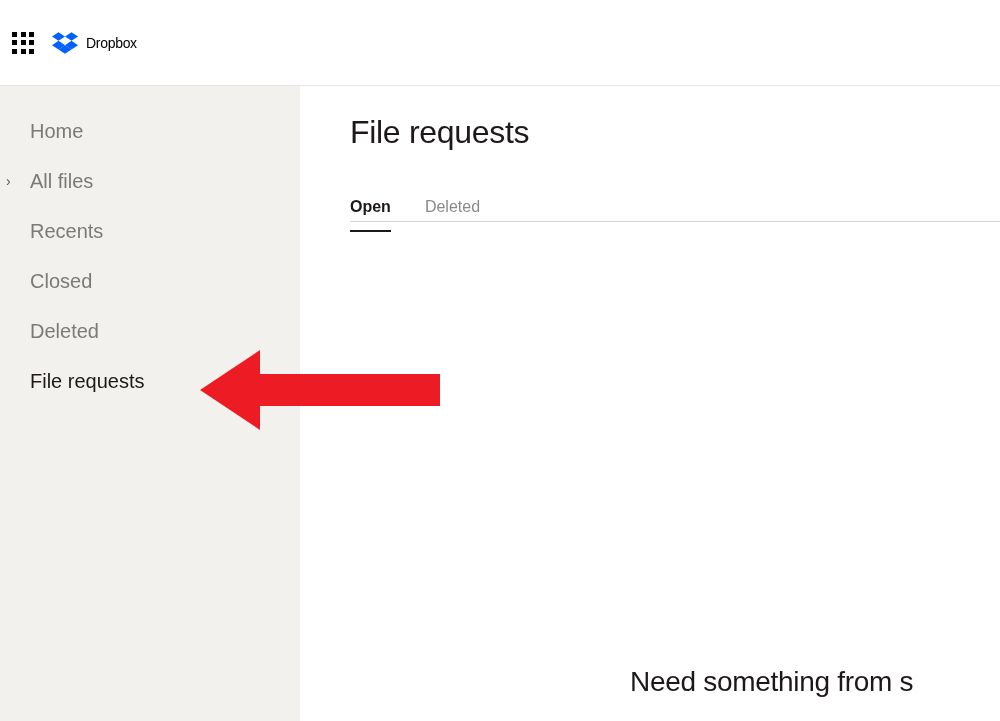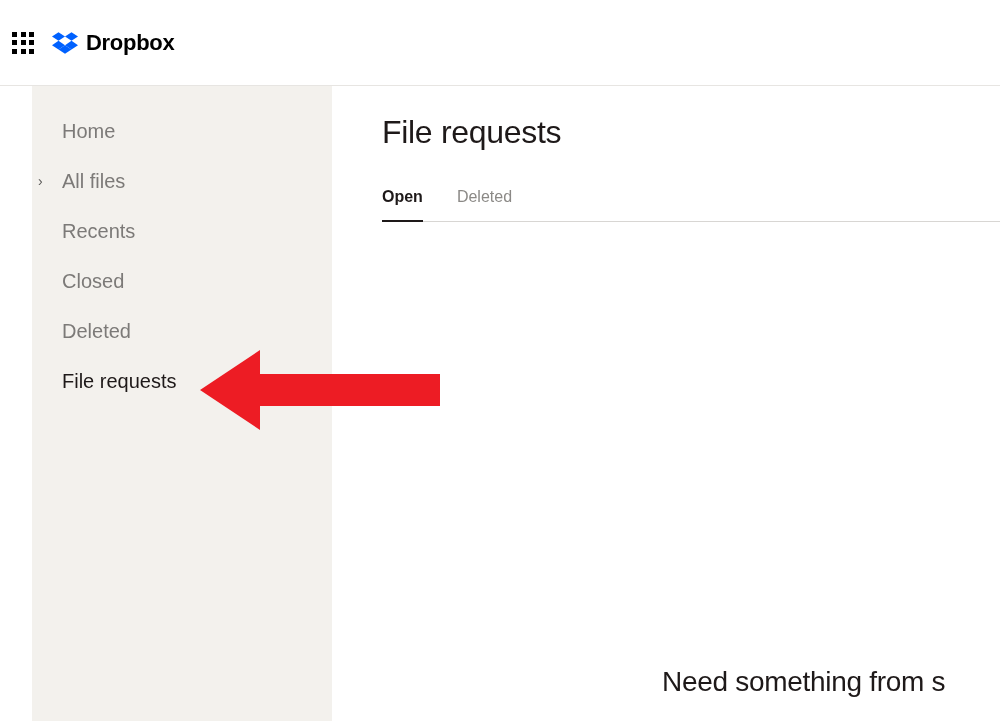--- a/index.html
+++ b/index.html
@@ -2,33 +2,33 @@
 <html><head>
 <meta charset="utf-8">
 <style>
 * { margin: 0; padding: 0; box-sizing: border-box; }
 html, body { width: 1000px; height: 721px; overflow: hidden; font-family: -apple-system, BlinkMacSystemFont, "Segoe UI", Helvetica, Arial, sans-serif; background: #fff; }
 
 .topbar { height: 86px; display: flex; align-items: center; padding-left: 12px; gap: 18px; border-bottom: 1px solid #e7e5e2; }
 .apps-icon { width: 22px; height: 22px; display: grid; grid-template-columns: repeat(3, 5px); grid-template-rows: repeat(3, 5px); gap: 3.5px; cursor: pointer; }
 .apps-icon span { background: #000; width: 5px; height: 5px; }
 .brand { display: flex; align-items: center; gap: 8px; cursor: pointer; }
-.brand-name { font-size: 22px; font-weight: 700; color: #000; letter-spacing: -0.3px; }
+.brand-name { font-size: 14px; font-weight: 400; color: #000; letter-spacing: -0.3px; }
 .dropbox-logo { width: 26px; height: 24px; }
 
-.body-row { display: flex; height: calc(721px - 86px); margin-left: 32px; }
+.body-row { display: flex; height: calc(721px - 86px); }
 .sidebar { width: 300px; background: #f3f1ed; padding-top: 20px; }
 .nav-item { display: flex; align-items: center; height: 50px; padding-left: 30px; font-size: 20px; color: #7c7a78; cursor: pointer; position: relative; }
 .nav-item.active { color: #1e1919; font-weight: 500; }
 .nav-item .chevron { position: absolute; left: 6px; font-size: 14px; color: #5b5a58; }
 
 .main { flex: 1; padding: 28px 0 0 50px; position: relative; }
 .page-title { font-size: 32px; font-weight: 500; color: #1e1919; margin-bottom: 36px; letter-spacing: -0.3px; }
 .tabs { display: flex; gap: 34px; border-bottom: 1px solid #d8d6d3; }
-.tab { font-size: 16px; color: #8b8986; padding-bottom: 14px; cursor: pointer; position: relative; top: 1px; }
+.tab { font-size: 16px; color: #8b8986; padding-bottom: 14px; cursor: pointer; position: relative; top: 11px; }
 .tab.active { color: #1e1919; font-weight: 700; border-bottom: 2px solid #1e1919; }
 .empty-caption { position: absolute; left: 330px; top: 580px; font-size: 28px; color: #1e1919; white-space: nowrap; letter-spacing: -0.3px; }
 
 .annot-arrow { position: absolute; left: 200px; top: 350px; width: 240px; height: 80px; pointer-events: none; }
 
 
 .illust { position: absolute; left: 370px; top: 200px; width: 630px; height: 380px; }
 </style>
 </head>
 <body>

